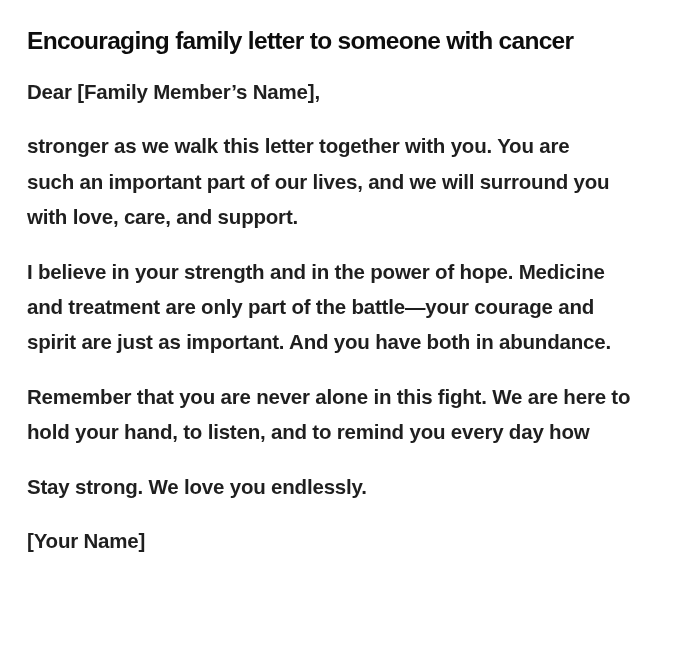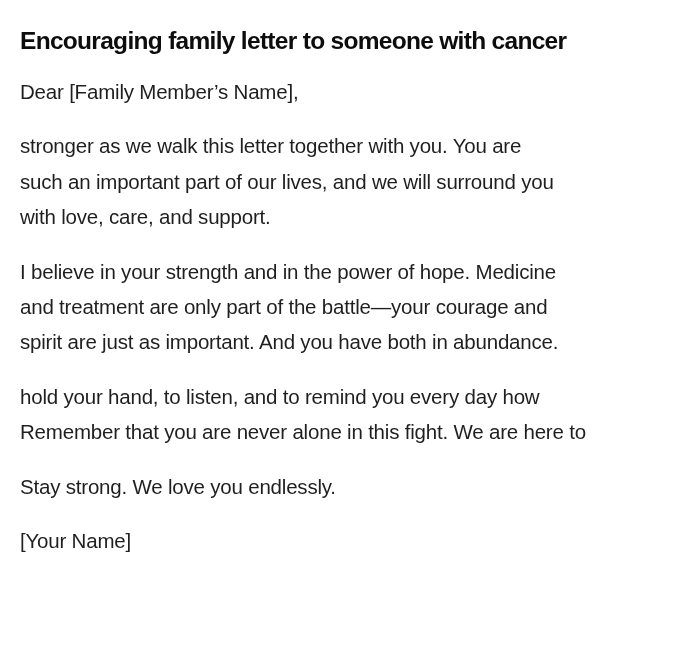--- a/index.html
+++ b/index.html
@@ -7,38 +7,39 @@
     padding: 0;
   }
   body {
     width: 700px;
     height: 671px;
     background: #ffffff;
     overflow: hidden;
     font-family: "Liberation Sans", "DejaVu Sans", sans-serif;
   }
   .document {
-    padding: 26px 40px 0 20px;
+    padding: 26px 40px 0 27px;
     box-sizing: border-box;
     width: 663px;
   }
   .doc-title {
     font-size: 24.5px;
     line-height: 30px;
     font-weight: 700;
     letter-spacing: -0.7px;
     color: #0d0d0d;
     margin: 0 0 18px 0;
   }
   .para {
     font-size: 20.5px;
     line-height: 35.4px;
     color: #1f1f1f;
     margin: 0 0 19px 0;
     letter-spacing: -0.2px;
+    font-weight: bold;
   }
   .line {
     display: block;
     white-space: nowrap;
   }
 </style>
 </head>
 <body>
 
 <div class="document">
@@ -53,21 +54,21 @@
     <span class="line">with love, care, and support.</span>
   </p>
 
   <p class="para">
     <span class="line">I believe in your strength and in the power of hope. Medicine</span>
     <span class="line">and treatment are only part of the battle—your courage and</span>
     <span class="line">spirit are just as important. And you have both in abundance.</span>
   </p>
 
   <p class="para">
+    <span class="line">Remember that you are never alone in this fight. We are here to</span>
     <span class="line">hold your hand, to listen, and to remind you every day how</span>
-    <span class="line">Remember that you are never alone in this fight. We are here to</span>
   </p>
 
   <p class="para">Stay strong. We love you endlessly.</p>
 
   <p class="para">[Your Name]</p>
 
 </div>
 
 </body></html>

